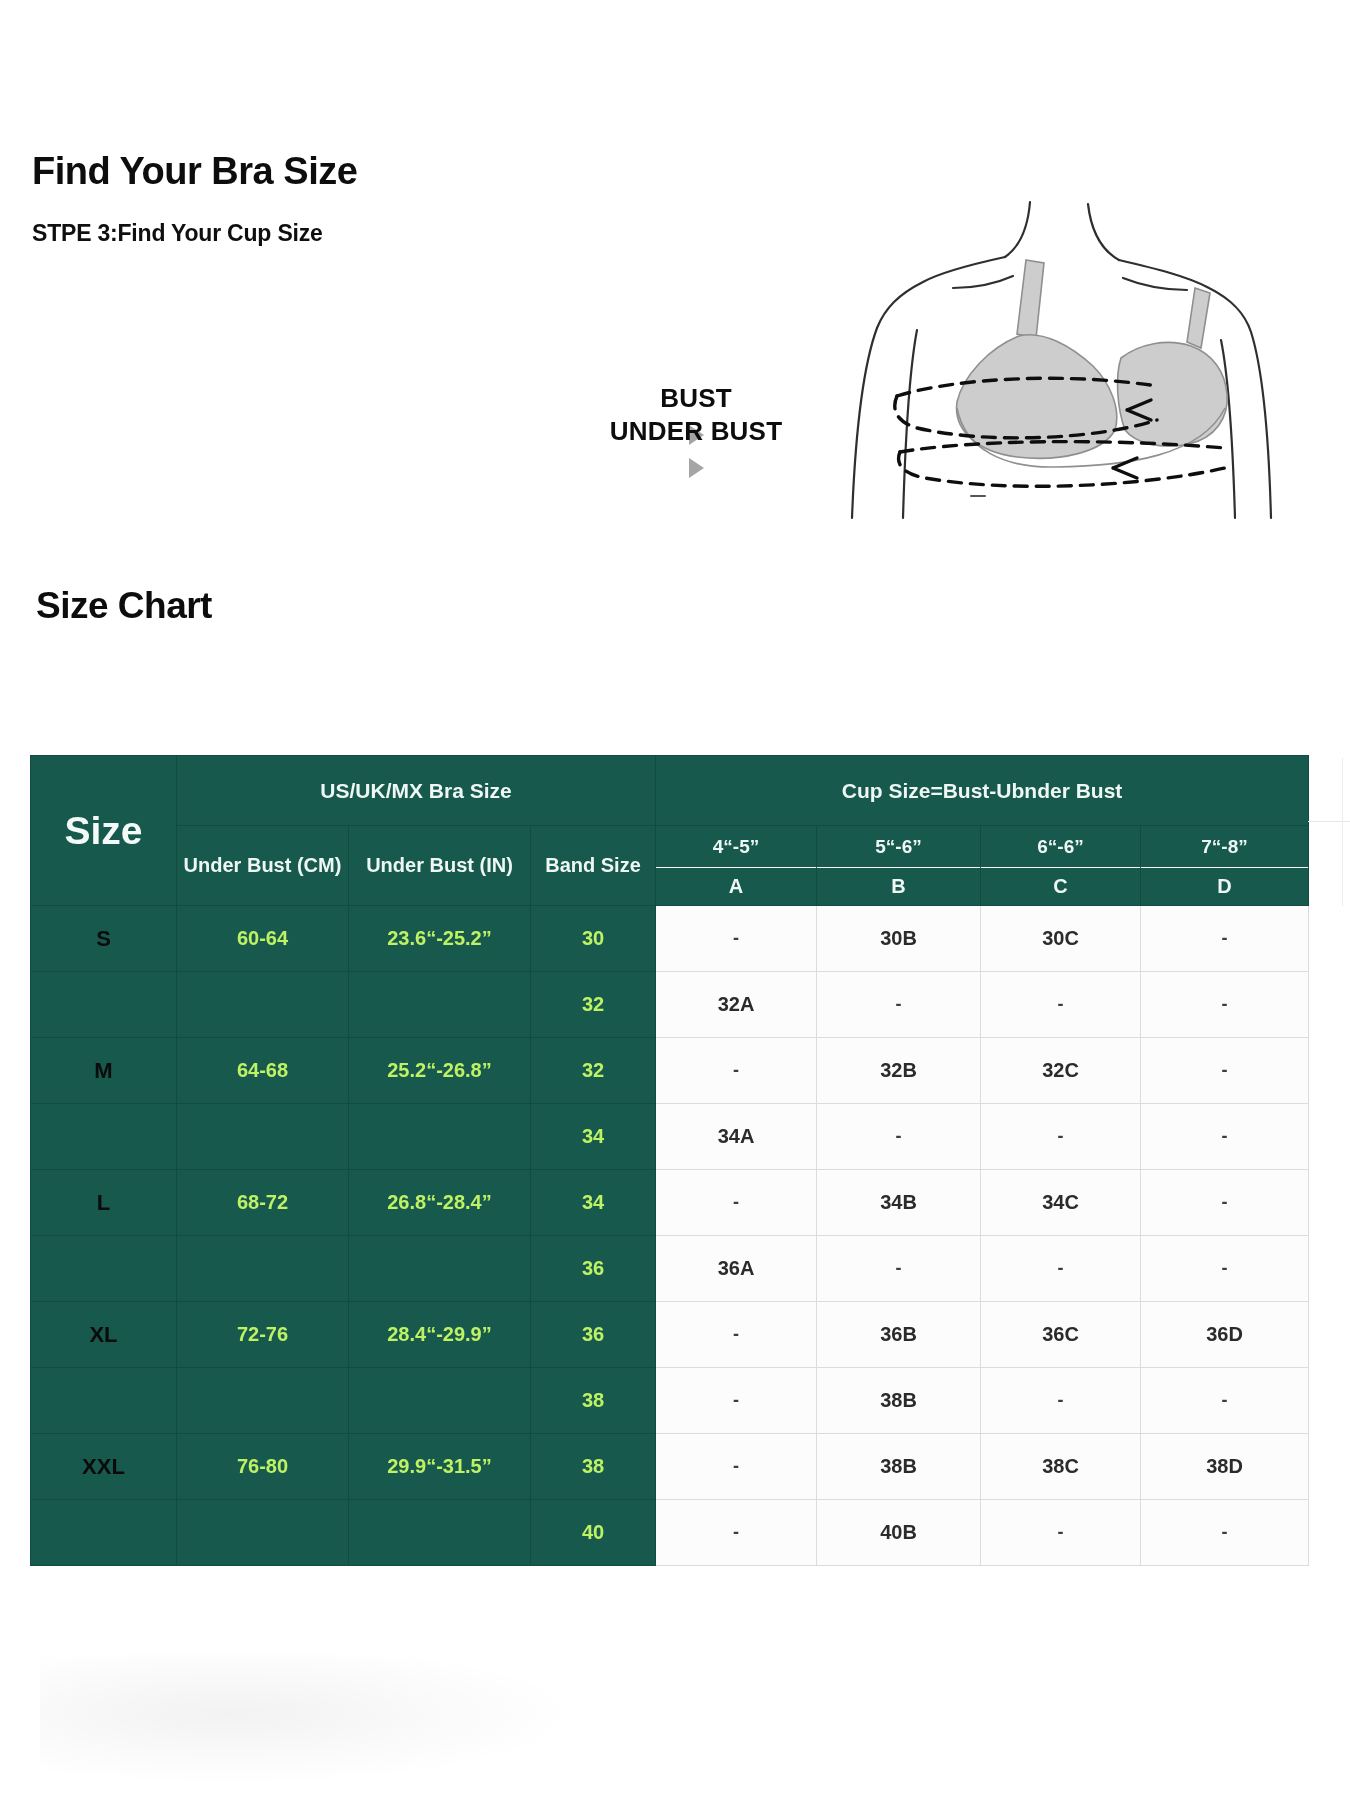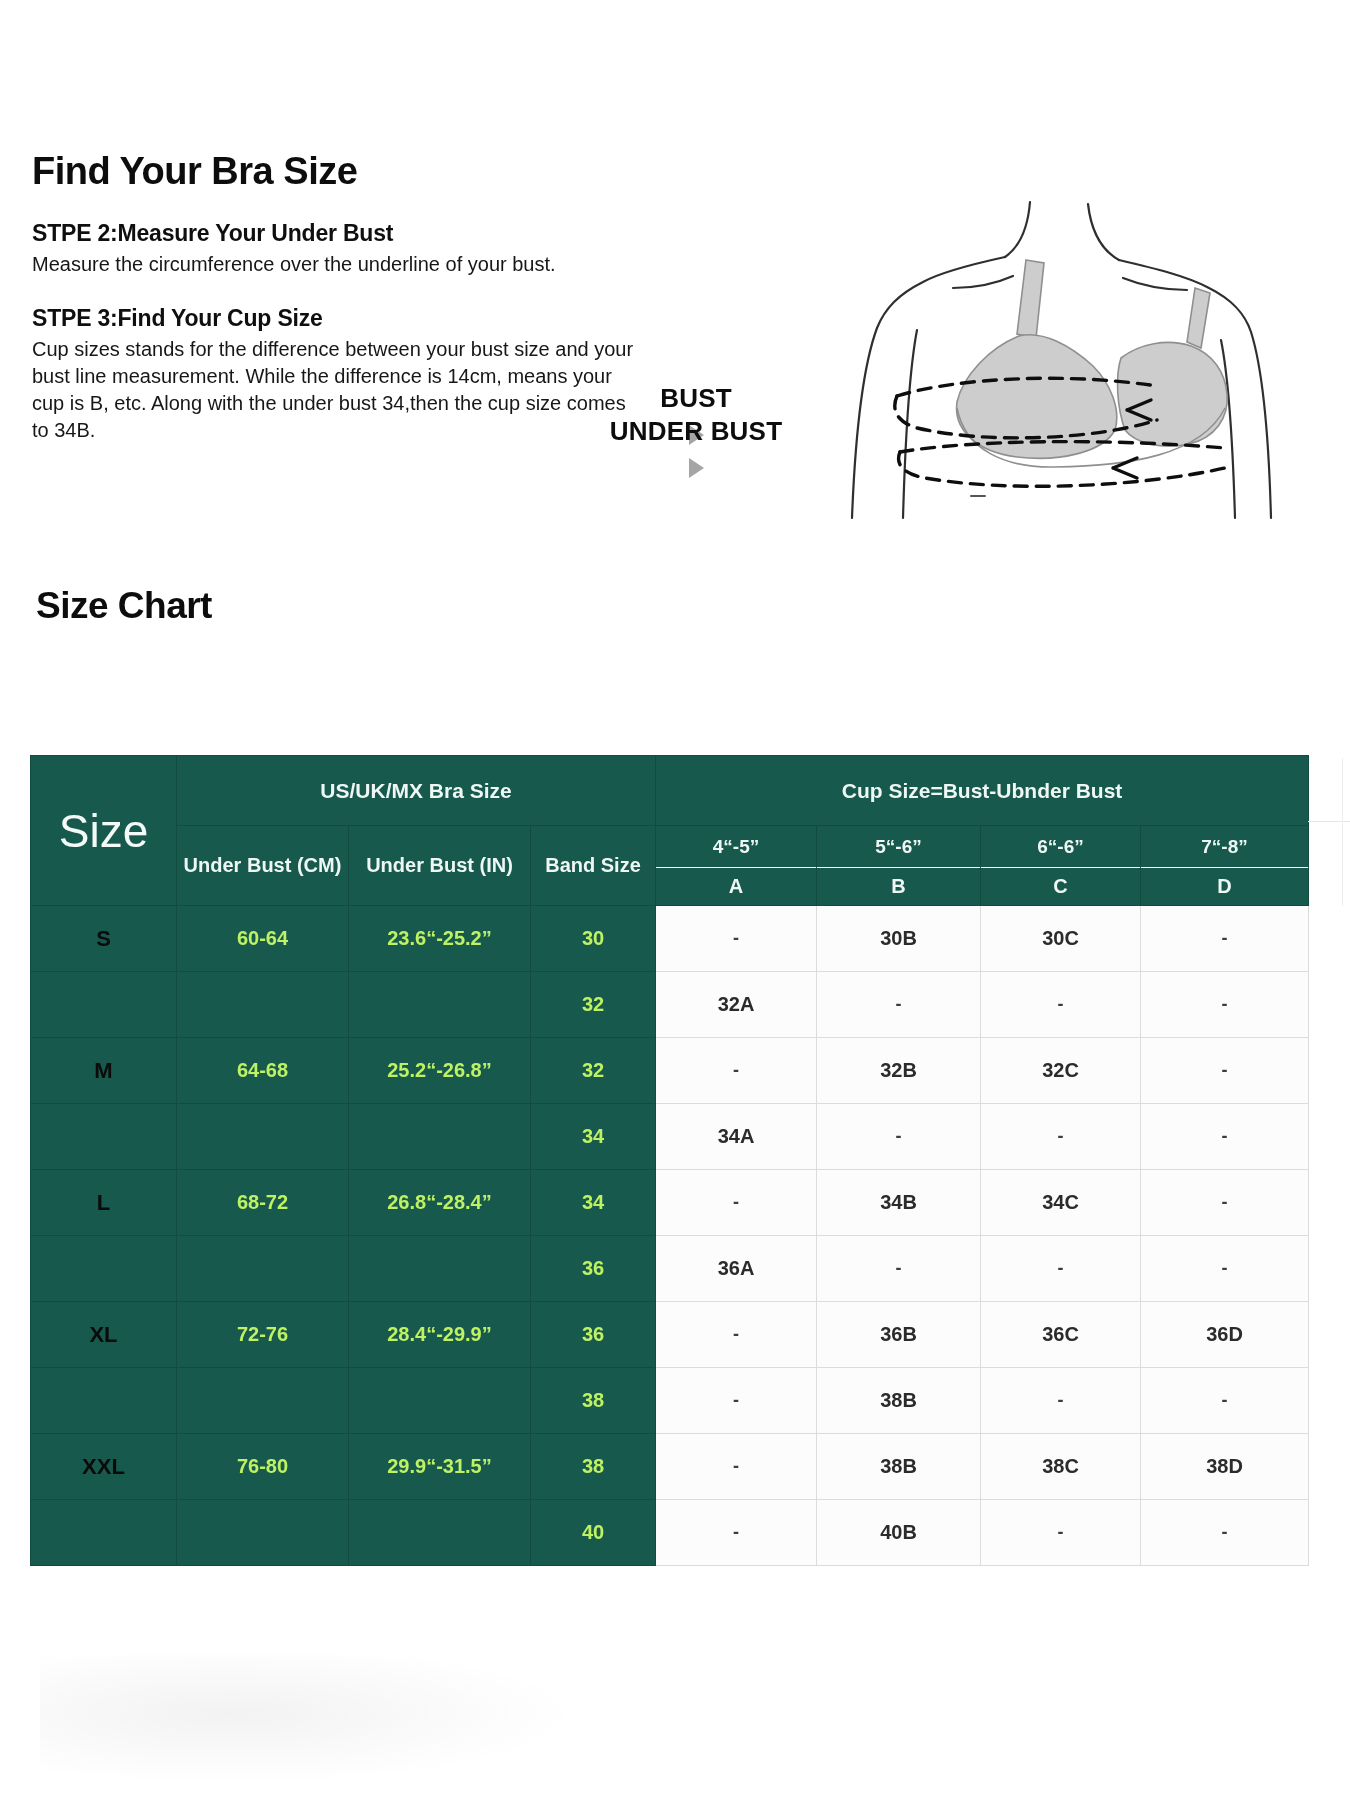--- a/index.html
+++ b/index.html
@@ -31,21 +31,21 @@
     --green:#17594d; --gborder:#124c41; --wcell:#fcfcfc; --wborder:#dcdcdc;
     --gtext:#eff7f4; --dtext:#2b2b2b;
   }
   table.size-chart{
     position:absolute;left:30px;top:755px;width:1278px;
     border-collapse:collapse;table-layout:fixed;
   }
   table.size-chart td,table.size-chart th{padding:0;text-align:center;vertical-align:middle;overflow:hidden;}
   .g{background:var(--green);border:1px solid var(--gborder);color:var(--gtext);}
   .w{background:var(--wcell);border:1px solid var(--wborder);color:var(--dtext);}
-  th.size-big{font-size:46px;font-weight:400;color:#f4faf8;}
+  th.size-big{font-size:39px;font-weight:700;color:#f4faf8;}
   th.group{font-size:21px;font-weight:700;}
   th.group-left{text-align:left;padding-left:68px;}
   th.group-right{text-align:right;padding-right:24px;}
   th.subhead{font-size:20px;font-weight:700;}
   th.cup-range{font-size:19px;font-weight:700;border-bottom:1px solid rgba(255,255,255,0.14);}
   th.cup-letter{font-size:20px;font-weight:700;}
   td.size-letter{font-size:22px;font-weight:700;color:#0b0b0b;}
   td.gval{font-size:20px;font-weight:600;color:#bef264;}
   td.wval{font-size:20px;font-weight:600;}
   td.dash{font-size:18px;font-weight:700;color:#3c3c3c;}
@@ -56,26 +56,21 @@
   .smudge{left:40px;top:1655px;width:540px;height:130px;
     background:radial-gradient(ellipse at 35% 45%, rgba(0,0,0,0.05), rgba(0,0,0,0) 70%);}
 </style>
 </head>
 <body>
 
 <div class="abs page-title">Find Your Bra Size</div>
 
 <div class="abs steps">
   <div class="step">
-    <h3>STPE 2:Measure Your Under Bust</h3>
-    <p>Measure the circumference over the underline of your bust.</p>
-  </div>
-  <div class="step">
     <h3>STPE 3:Find Your Cup Size</h3>
-    <p>Cup sizes stands for the difference between your bust size and your bust line measurement. While the difference is 14cm, means your cup is B, etc. Along with the under bust 34,then the cup size comes to 34B.</p>
   </div>
 </div>
 
 <svg class="abs diagram-svg" width="495" height="330" viewBox="0 0 495 330">
   <g fill="none" stroke="#2f2f2f" stroke-width="2.2" stroke-linecap="round">
     <path d="M225,2 C223,26 216,46 200,57"></path>
     <path d="M283,4 C286,30 296,50 314,60"></path>
     <path d="M208,76 C190,84 168,88 148,88"></path>
     <path d="M318,78 C338,86 362,90 382,90"></path>
     <path d="M200,57 C168,64 136,72 118,82 C94,94 80,108 72,128 C58,166 50,240 47,318"></path>

